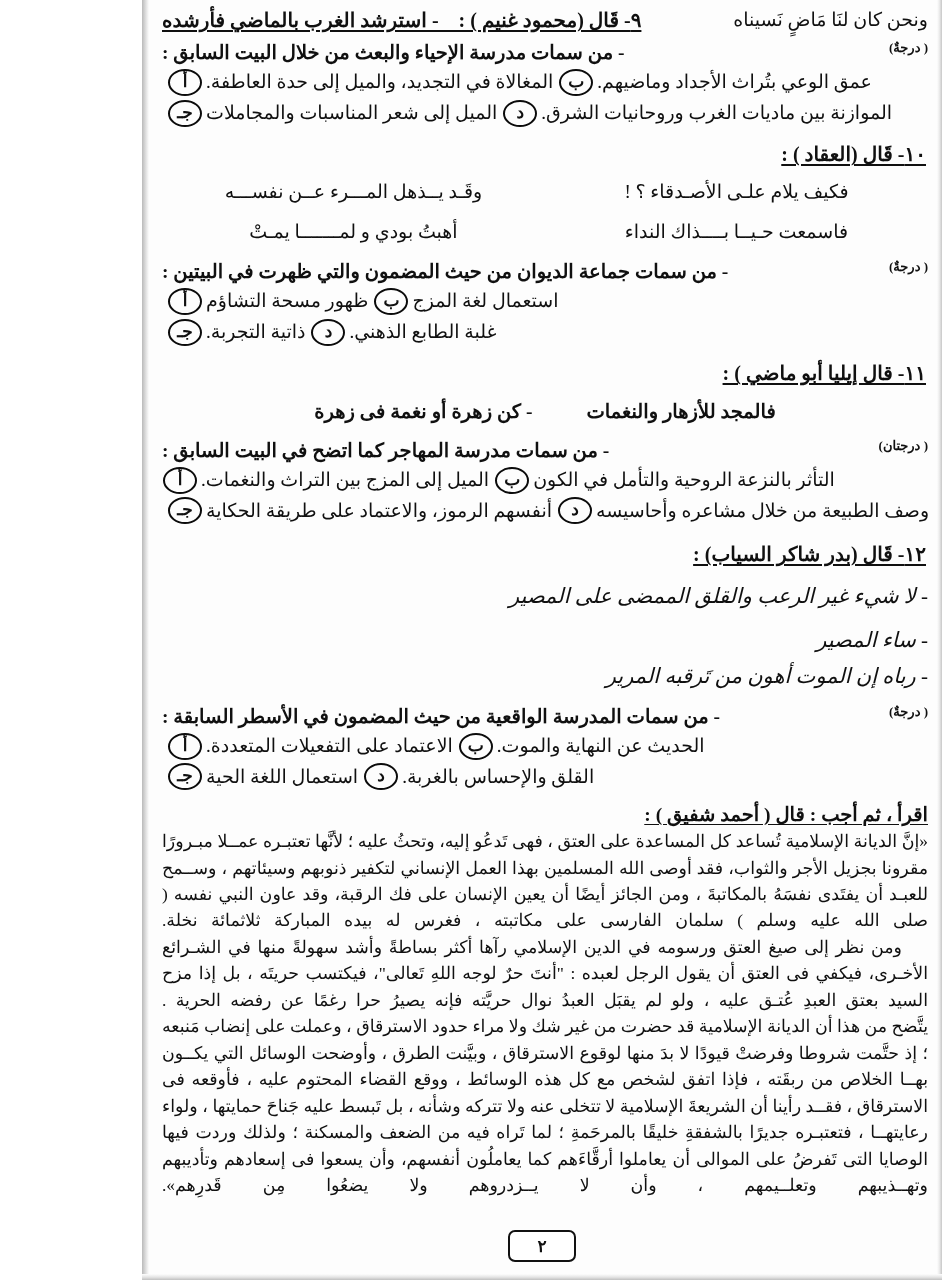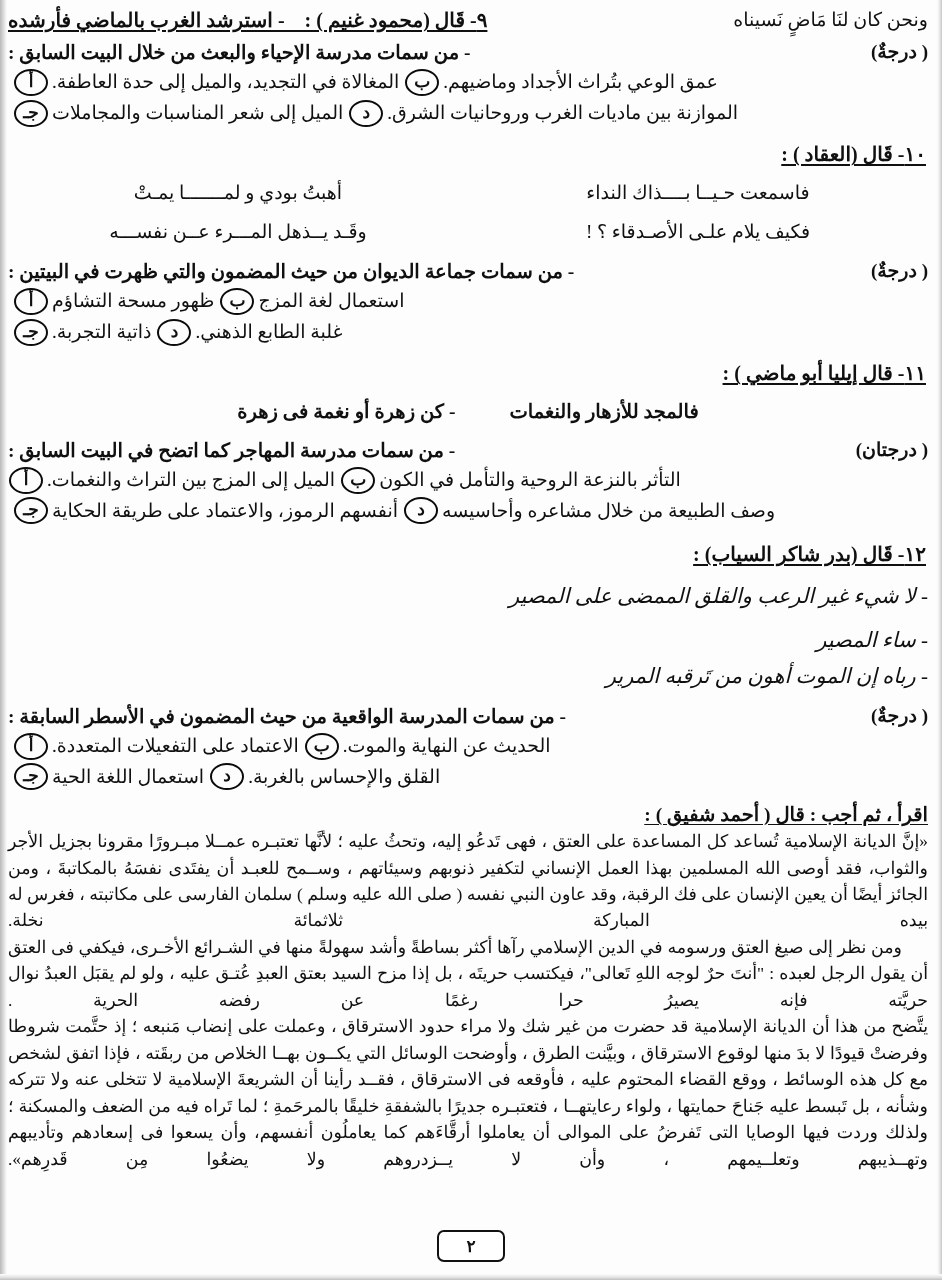--- a/index.html
+++ b/index.html
@@ -5,24 +5,24 @@
   html,body{margin:0;padding:0;background:#ffffff;}
   body{
     width:942px;height:1280px;
     font-family:"Liberation Serif","DejaVu Serif",serif;
     color:#101010;
     overflow:hidden;
     position:relative;
   }
   .page{
     position:relative;
-    width:942px;height:1280px;
+    width:800px;height:1280px;
     background:#fdfdfd;
     box-sizing:border-box;
-    padding:4px 14px 0 8px;
+    padding:4px 14px 0 20px;
     direction:rtl;
   }
   .edge-left{position:absolute;left:0;top:0;width:7px;height:1280px;background:linear-gradient(90deg,#b9b9b9 0%,#d8d8d8 45%,#fdfdfd 100%);}
   .edge-right{position:absolute;right:0;top:0;width:5px;height:1280px;background:linear-gradient(270deg,#c7c7c7 0%,#ededed 55%,#fdfdfd 100%);}
   .edge-bottom{position:absolute;left:0;bottom:0;width:942px;height:6px;background:linear-gradient(0deg,#c0c0c0 0%,#e6e6e6 50%,#fdfdfd 100%);}
 
   
   .qblock{margin:0;padding:0;}
   .qhead{
     font-weight:bold;
@@ -39,21 +39,21 @@
     display:flex;
     flex-direction:row-reverse;
     justify-content:space-between;
     align-items:flex-start;
     font-weight:bold;
     font-size:19.5px;
     line-height:1.4;
     margin:3px 0 2px 0;
   }
   .stem-text{text-align:right;padding-right:2px;}
-  .mark{font-weight:bold;font-size:19px;white-space:nowrap;padding-left:8px;}
+  .mark{font-weight:bold;font-size:13px;white-space:nowrap;padding-left:8px;}
 
   
   .verse-row{
     display:flex;
     flex-direction:row-reverse;
     font-size:19px;
     line-height:1.55;
     margin:1px 0;
   }
   .hemi-a{width:50%;text-align:center;}
@@ -154,27 +154,27 @@
       </div>
       <div class="opt" style="margin-right:28px;">
         <span class="bub">د</span>
         <span class="opt-label">الموازنة بين ماديات الغرب وروحانيات الشرق.</span>
       </div>
     </div>
   </div>
 
   <div class="qblock" style="margin-top:14px;">
     <div class="qhead">١٠- قَال (العقاد ) :</div>
+    <div class="verse-row" style="margin-top:9px;">
+      <div class="hemi-a">وقَـد يــذهل المـــرء عــن نفســـه</div>
+      <div class="hemi-b">فكيف يلام علـى الأصـدقاء ؟ !</div>
+    </div>
     <div class="verse-row" style="margin-top:10px;">
       <div class="hemi-a">أهبتُ بودي و لمـــــــا يمـتْ</div>
       <div class="hemi-b">فاسمعت حـيــا بــــذاك النداء</div>
-    </div>
-    <div class="verse-row" style="margin-top:9px;">
-      <div class="hemi-a">وقَـد يــذهل المـــرء عــن نفســـه</div>
-      <div class="hemi-b">فكيف يلام علـى الأصـدقاء ؟ !</div>
     </div>
     <div class="stem-row" style="margin-top:12px;">
       <div class="stem-text">- من سمات جماعة الديوان من حيث المضمون والتي ظهرت في البيتين :</div>
       <div class="mark">( درجةٌ)</div>
     </div>
     <div class="opt-row" style="padding-right:225px;">
       <div class="opt">
         <span class="bub">أ</span>
         <span class="opt-label">ظهور مسحة التشاؤم</span>
       </div>

